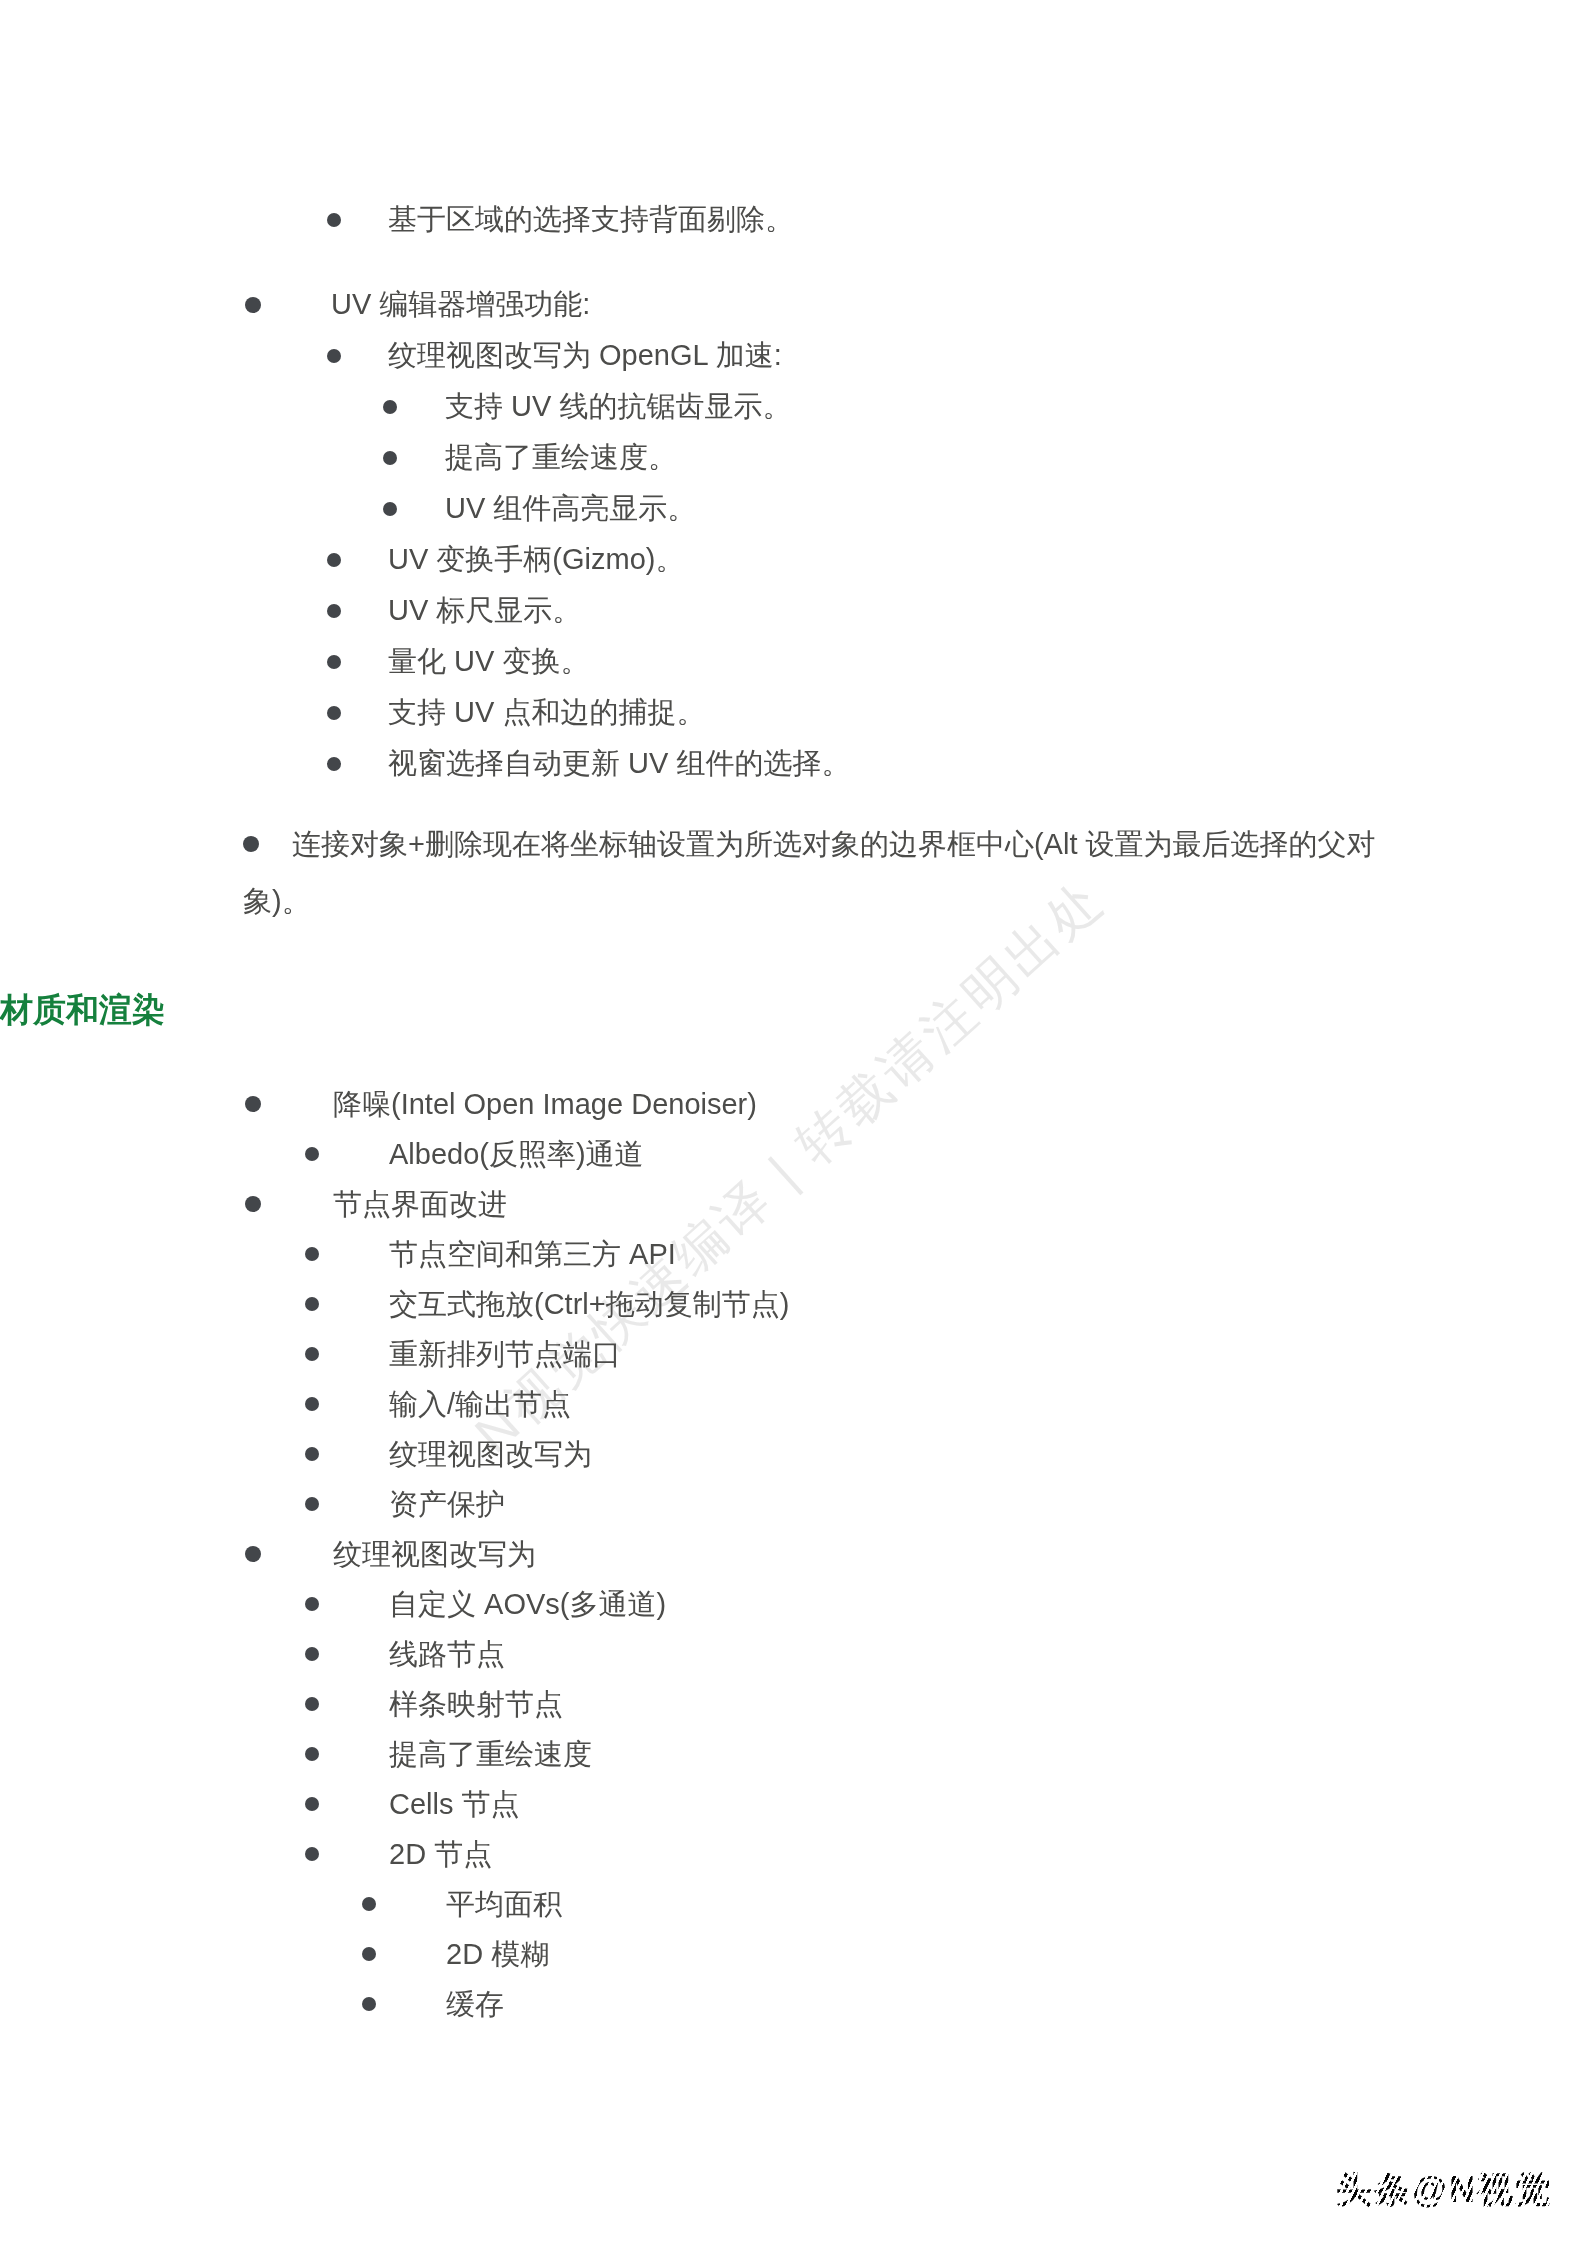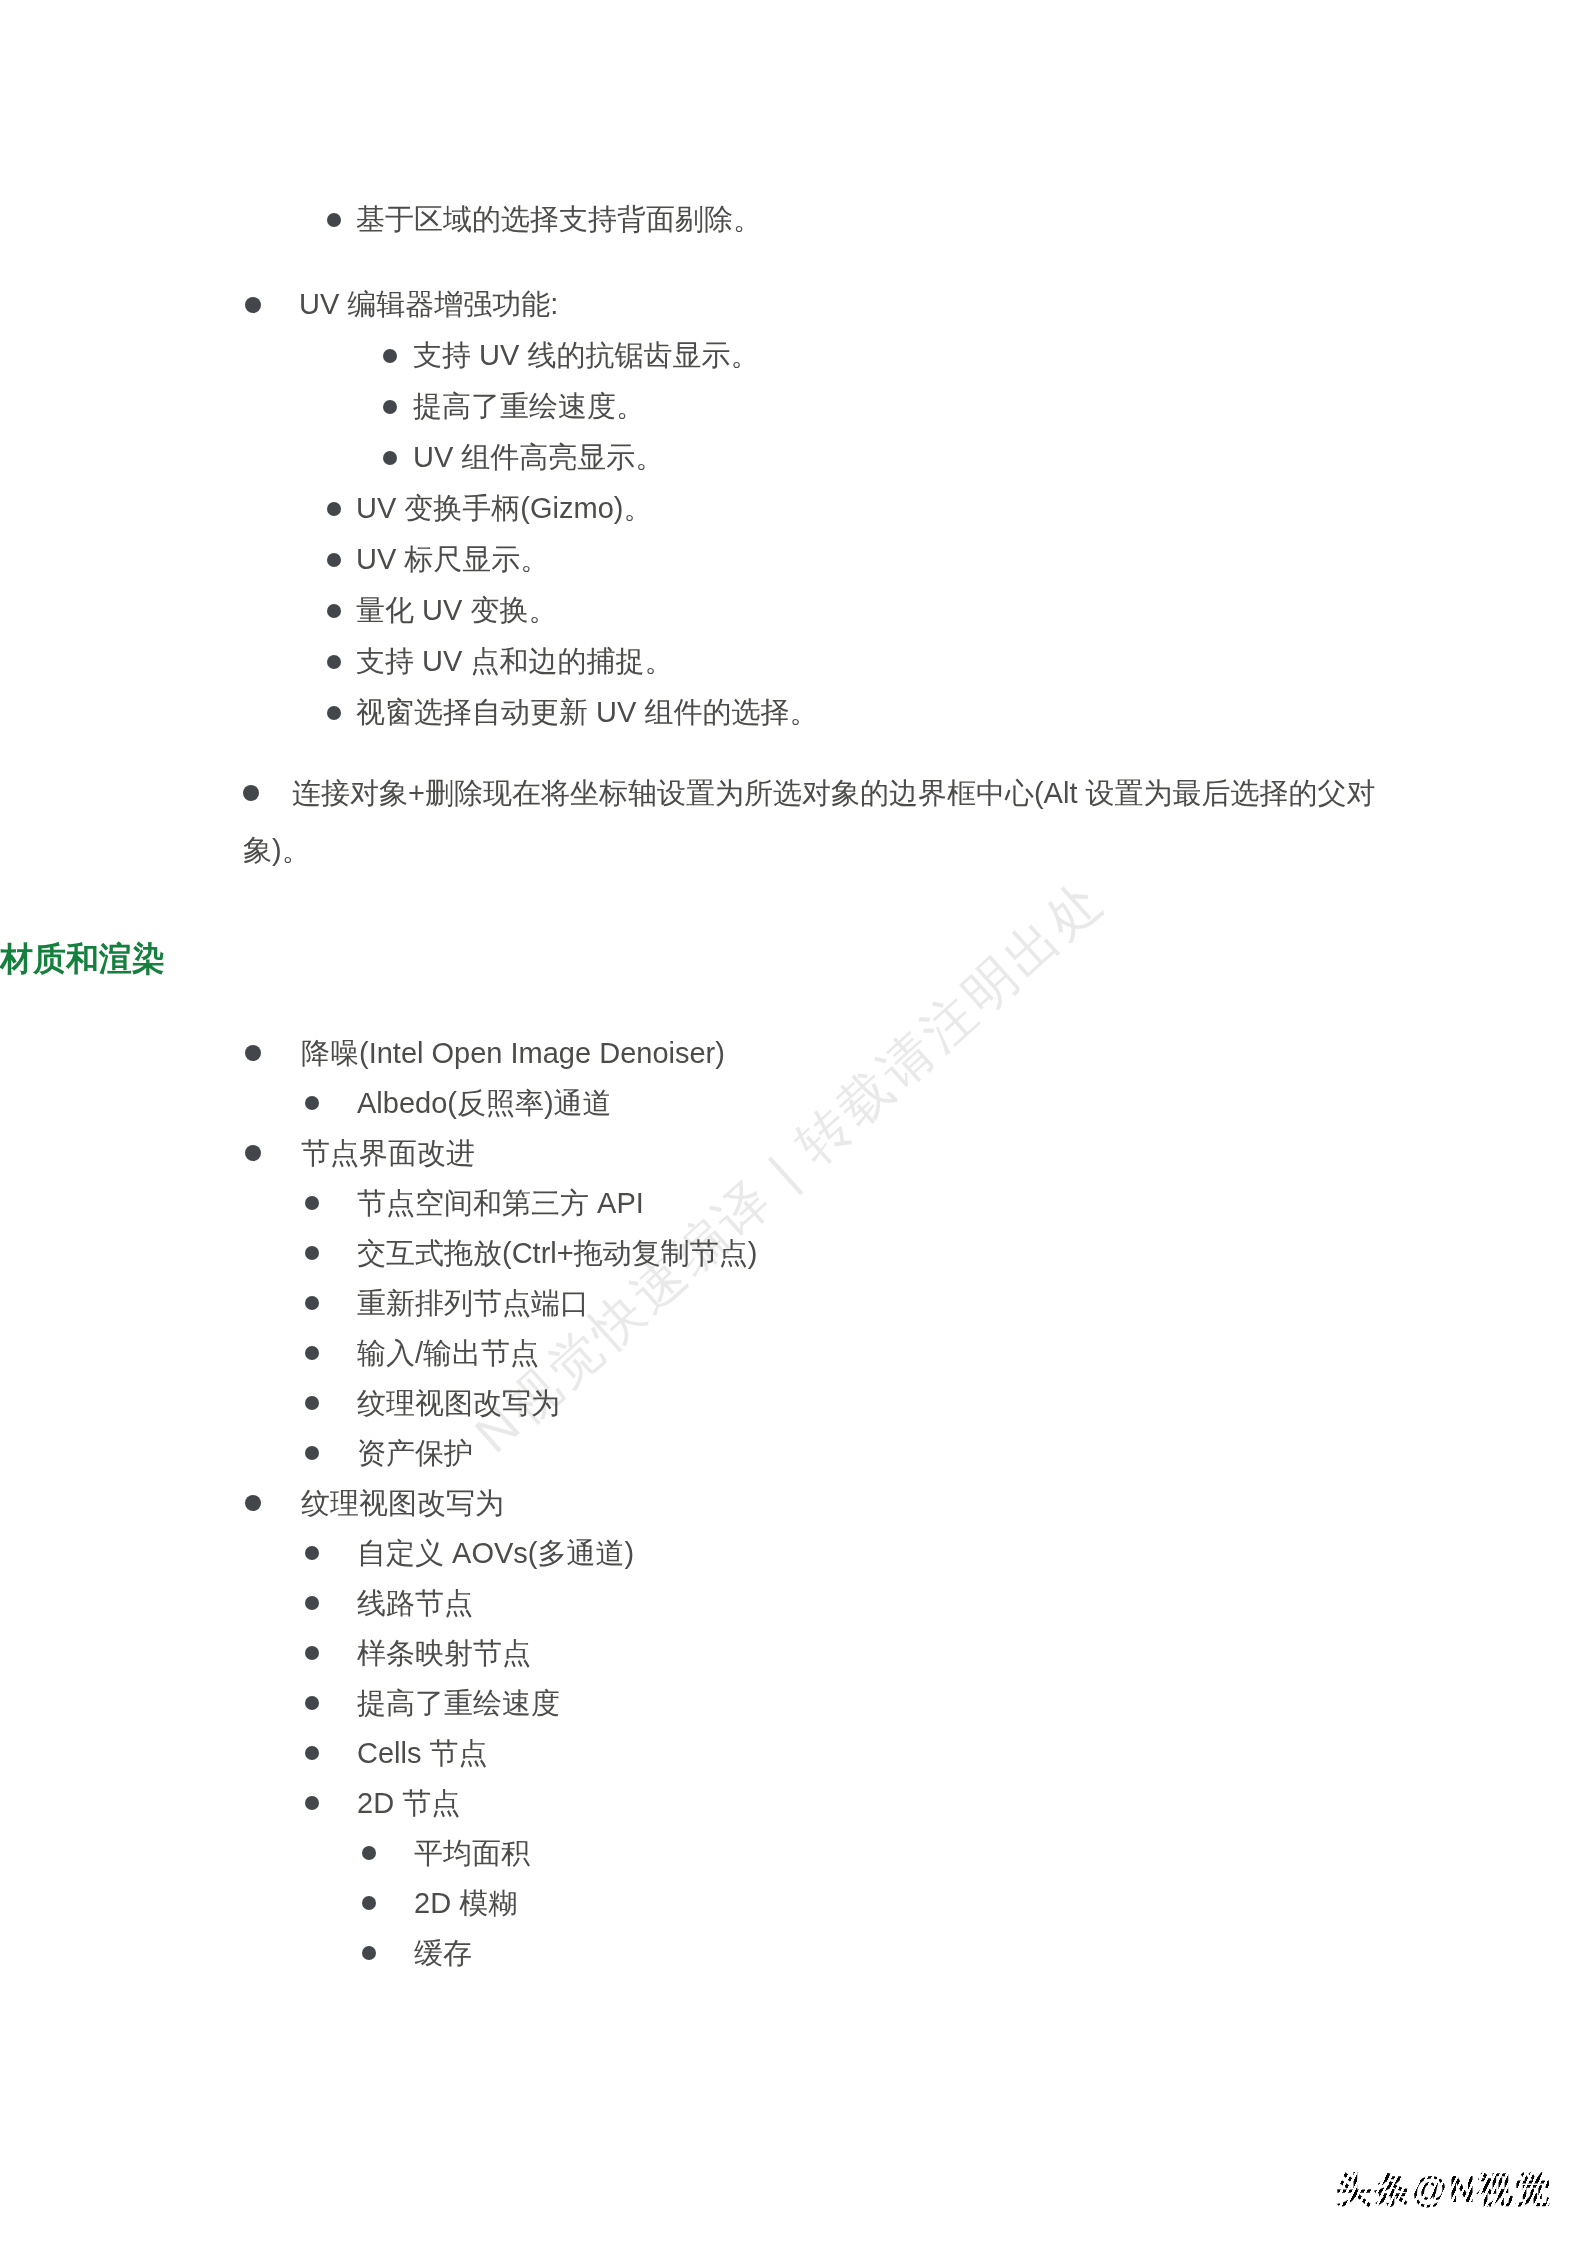--- a/index.html
+++ b/index.html
@@ -5,21 +5,21 @@
   html,body{margin:0;padding:0;background:#ffffff;}
   #page{
     position:relative;
     width:1587px;height:2245px;
     background:#ffffff;
     overflow:hidden;
     font-family:"Liberation Sans","DejaVu Sans",sans-serif;
     color:#4c4c4a;
   }
   #content{position:relative;z-index:2;padding-top:194px;}
-  .row{display:flex;align-items:center;height:51px;font-size:29px;line-height:51px;white-space:nowrap;}
+  .row{display:flex;align-items:center;height:51px;font-size:29px;line-height:51px;white-space:nowrap;gap:32px;}
   .row.low{height:50px;line-height:50px;}
   .row.gap-before{margin-top:34px;}
   .bullet{flex:none;border-radius:50%;background:#43464a;}
   
   .row.up.lv1 .bullet{width:16px;height:16px;margin-left:245px;margin-right:38px;}
   .row.up.lv2 .bullet{width:14px;height:14px;margin-left:327px;margin-right:15px;}
   .row.up.lv3 .bullet{width:14px;height:14px;margin-left:383px;margin-right:16px;}
   
   .row.low.lv1 .bullet{width:16px;height:16px;margin-left:245px;margin-right:40px;}
   .row.low.lv2 .bullet{width:14px;height:14px;margin-left:305px;margin-right:38px;}
@@ -66,20 +66,24 @@
   <div id="content">
     <div id="list-upper">
         <div class="row up lv2">
     <span class="bullet"></span>
     <span class="txt">基于区域的选择支持背面剔除。</span>
   </div>
         <div class="row up lv1 gap-before">
     <span class="bullet"></span>
     <span class="txt">UV 编辑器增强功能:</span>
   </div>
+        <div class="row up lv2">
+    <span class="bullet"></span>
+    <span class="txt">纹理视图改写为 OpenGL 加速:</span>
+  </div>
         <div class="row up lv3">
     <span class="bullet"></span>
     <span class="txt">支持 UV 线的抗锯齿显示。</span>
   </div>
         <div class="row up lv3">
     <span class="bullet"></span>
     <span class="txt">提高了重绘速度。</span>
   </div>
         <div class="row up lv3">
     <span class="bullet"></span>

